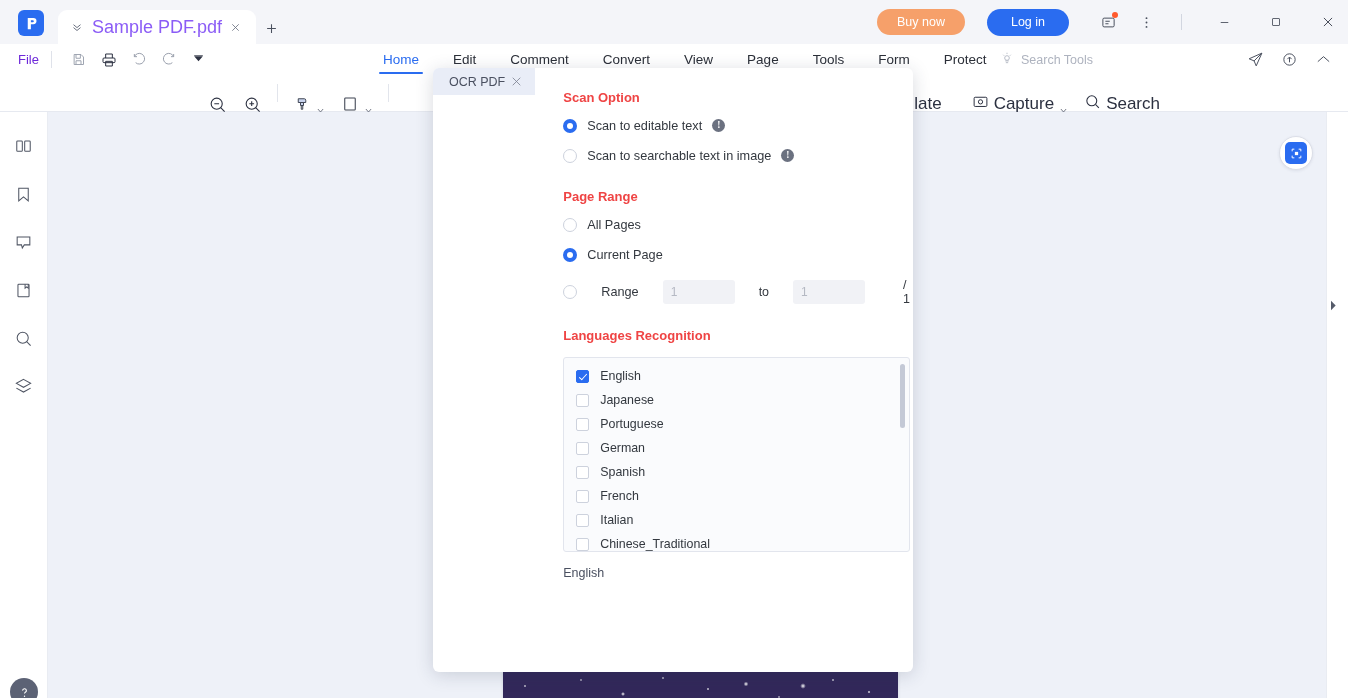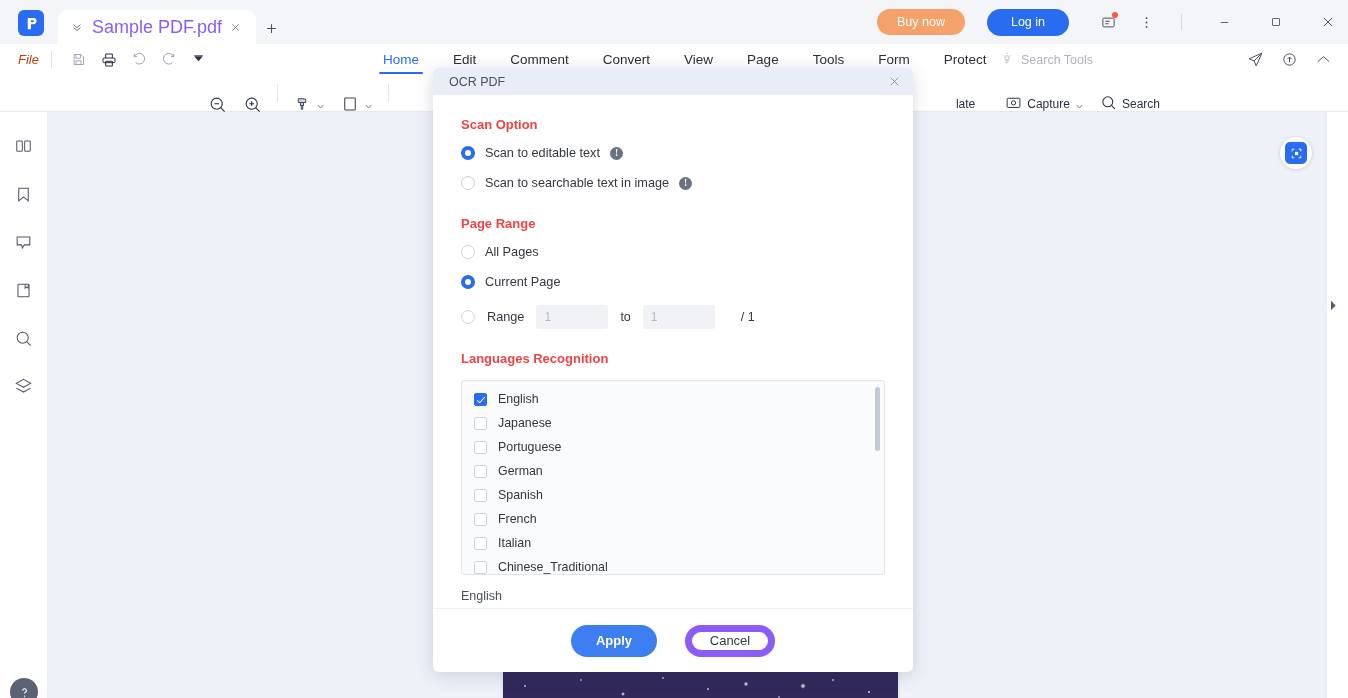--- a/index.html
+++ b/index.html
@@ -72,21 +72,21 @@
     width: 40px; height: 44px; display:flex; align-items:center; justify-content:center;
     color: #3c4250; cursor: pointer;
   }
 
   
   .menubar {
     position: absolute; left: 0; top: 44px; width: 1348px; height: 31px;
     background: #ffffff;
     display: flex; align-items: center;
   }
-  .menu-file { font-size: 13px; color: #c2410c; margin-left: 18px; cursor: pointer; font-style: italic; }
+  .menu-file { font-size: 13px; color: #6d28d9; margin-left: 18px; cursor: pointer; }
   .vdiv-menu { width: 1px; height: 17px; background: #dfe2ea; margin: 0 12px; }
   .mini-icon { width: 30px; height: 24px; display:flex; align-items:center; justify-content:center; color:#9aa0ad; cursor:pointer; }
   .mini-icon.dk { color:#2b3040; }
   .tabs-main { position: absolute; left: 366px; top: 0; height: 31px; display: flex; align-items: flex-start; gap: 0; }
   .mtab {
     font-size: 13.5px; color: #2b2f38; padding: 0 17px; height: 31px;
     display: flex; align-items: center; cursor: pointer; position: relative;
   }
   .mtab.sel { color: #2a6cf0; }
   .mtab.sel::after {
@@ -100,21 +100,21 @@
   .mb-right .icon-btn { color:#4a505e; width:30px; height:26px; }
 
   
   .ribbon {
     position: absolute; left: 0; top: 75px; width: 1348px; height: 37px;
     background: #ffffff; border-bottom: 1px solid #e6e9f0;
     display: flex; align-items: center;
   }
   .rb-item {
     display: flex; align-items: center; gap: 5px;
-    height: 28px; padding: 0 8px; cursor: pointer; color: #2b3040; font-size: 12px; margin-top: 22px;
+    height: 28px; padding: 0 8px; cursor: pointer; color: #2b3040; font-size: 17px; margin-top: 22px;
   }
   .rb-sep { width: 1px; height: 18px; background: #e2e5ec; margin: 0 7px; }
   .caret { width: 9px; height: 9px; color: #5a6070; }
 
   
   .leftrail {
     position: absolute; left: 0; top: 112px; width: 48px; height: 586px;
     background: #ffffff; border-right: 1px solid #e9ecf2;
     display: flex; flex-direction: column; align-items: center; padding-top: 20px; gap: 20px;
   }
@@ -188,21 +188,21 @@
     position: absolute; right: 0; top: 112px; width: 22px; height: 586px;
     background: #ffffff; border-left: 1px solid #e9ecf2;
   }
 
   
   .dlg {
     position: absolute; left: 433px; top: 68px; width: 480px; height: 604px;
     background: #ffffff; border-radius: 6px;
     box-shadow: 0 3px 18px rgba(40,50,80,.18);
     overflow: hidden;
-    display: flex; flex-direction: column;
+    display: flex; flex-direction: row;
   }
   .dlg-head {
     height: 27px; background: #e9edf7; flex: 0 0 auto;
     display: flex; align-items: center; padding: 0 8px 0 16px;
   }
   .dlg-title { font-size: 12.5px; color: #4a5060; flex: 1 1 auto; }
   .dlg-close { width: 22px; height: 22px; display:flex; align-items:center; justify-content:center; color: #7b8090; cursor: pointer; }
   .dlg-body { flex: 1 1 auto; padding: 22px 28px 0 28px; position: relative; }
   .dlg-foot {
     height: 64px; flex: 0 0 auto; border-top: 1px solid #eceff5;
@@ -213,39 +213,39 @@
     background: #3d7ef0; color: #fff; border: none;
     font-size: 13px; cursor: pointer; font-family: inherit; font-weight: bold;
   }
   .btn-cancel {
     width: 90px; height: 32px; border-radius: 16px;
     background: #fff; color: #33383f; border: 7px solid #8b5cf6;
     font-size: 13px; cursor: pointer; font-family: inherit;
   }
 
   .sec-title { font-size: 13px; color: #ef4444; font-weight: bold; margin-bottom: 14px; }
-  .opt-row { display: flex; align-items: center; gap: 10px; margin-bottom: 16px; }
+  .opt-row { display: flex; gap: 10px; margin-bottom: 16px; }
   .radio {
     width: 14px; height: 14px; border-radius: 50%;
     border: 1px solid #cdd2dd; background: #fff;
     flex: 0 0 auto; cursor: pointer; position: relative;
   }
   .radio.on { border: none; background: #2a6cf0; }
   .radio.on::after {
     content: ''; position: absolute; left: 4px; top: 4px;
     width: 6px; height: 6px; border-radius: 50%; background: #fff;
   }
   .opt-label { font-size: 12.7px; color: #33383f; cursor: pointer; }
   .info-i {
     width: 13px; height: 13px; border-radius: 50%; background: #6b7180;
     color: #fff; font-size: 9.5px; line-height: 13px; text-align: center;
     flex: 0 0 auto; cursor: pointer; font-weight: bold;
     font-family: "Liberation Serif", serif;
   }
-  .range-row { display: flex; align-items: center; gap: 12px; margin-bottom: 4px; }
+  .range-row { display: flex; align-items: center; gap: 24px; margin-bottom: 4px; }
   .rng-input {
     width: 72px; height: 24px; border: none; border-radius: 3px;
     background: #f1f2f6; color: #9ba0ab; font-size: 12px;
     padding: 0 8px; font-family: inherit;
   }
   .rng-input::placeholder { color: #b5b9c3; }
   .rng-to { font-size: 12.5px; color: #33383f; }
   .rng-total { font-size: 12.5px; color: #33383f; margin-left: 14px; }
 
   .lang-box {

